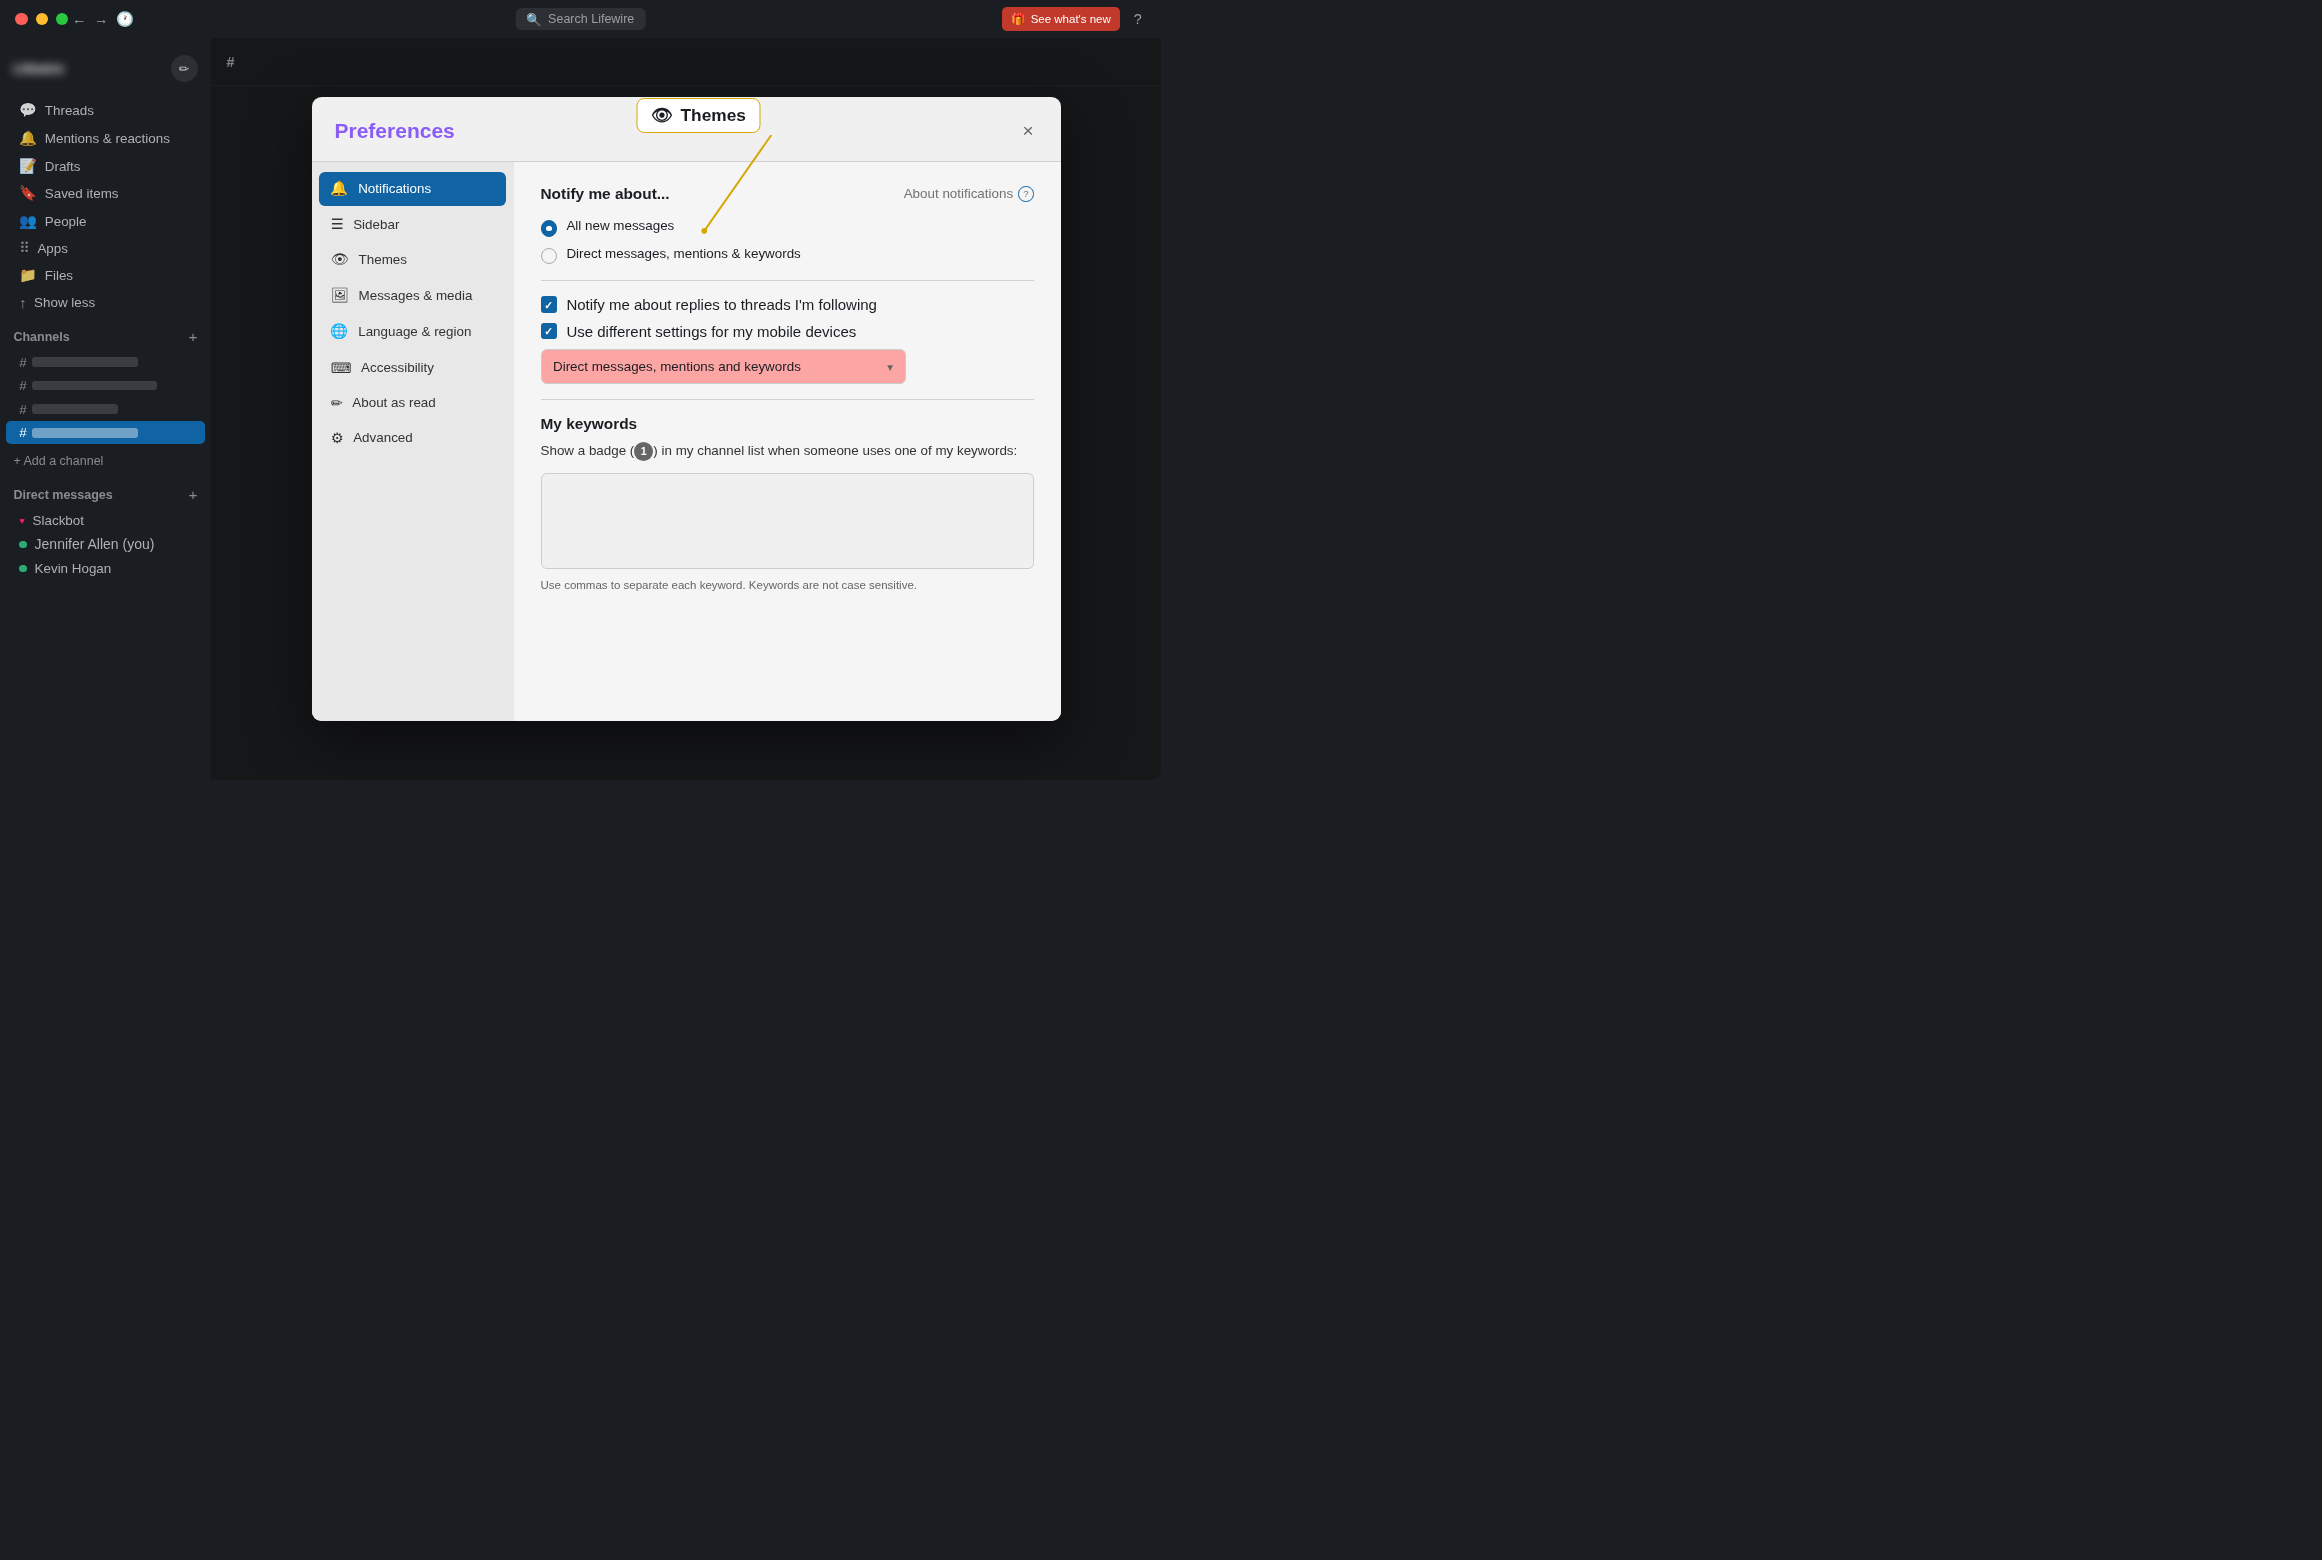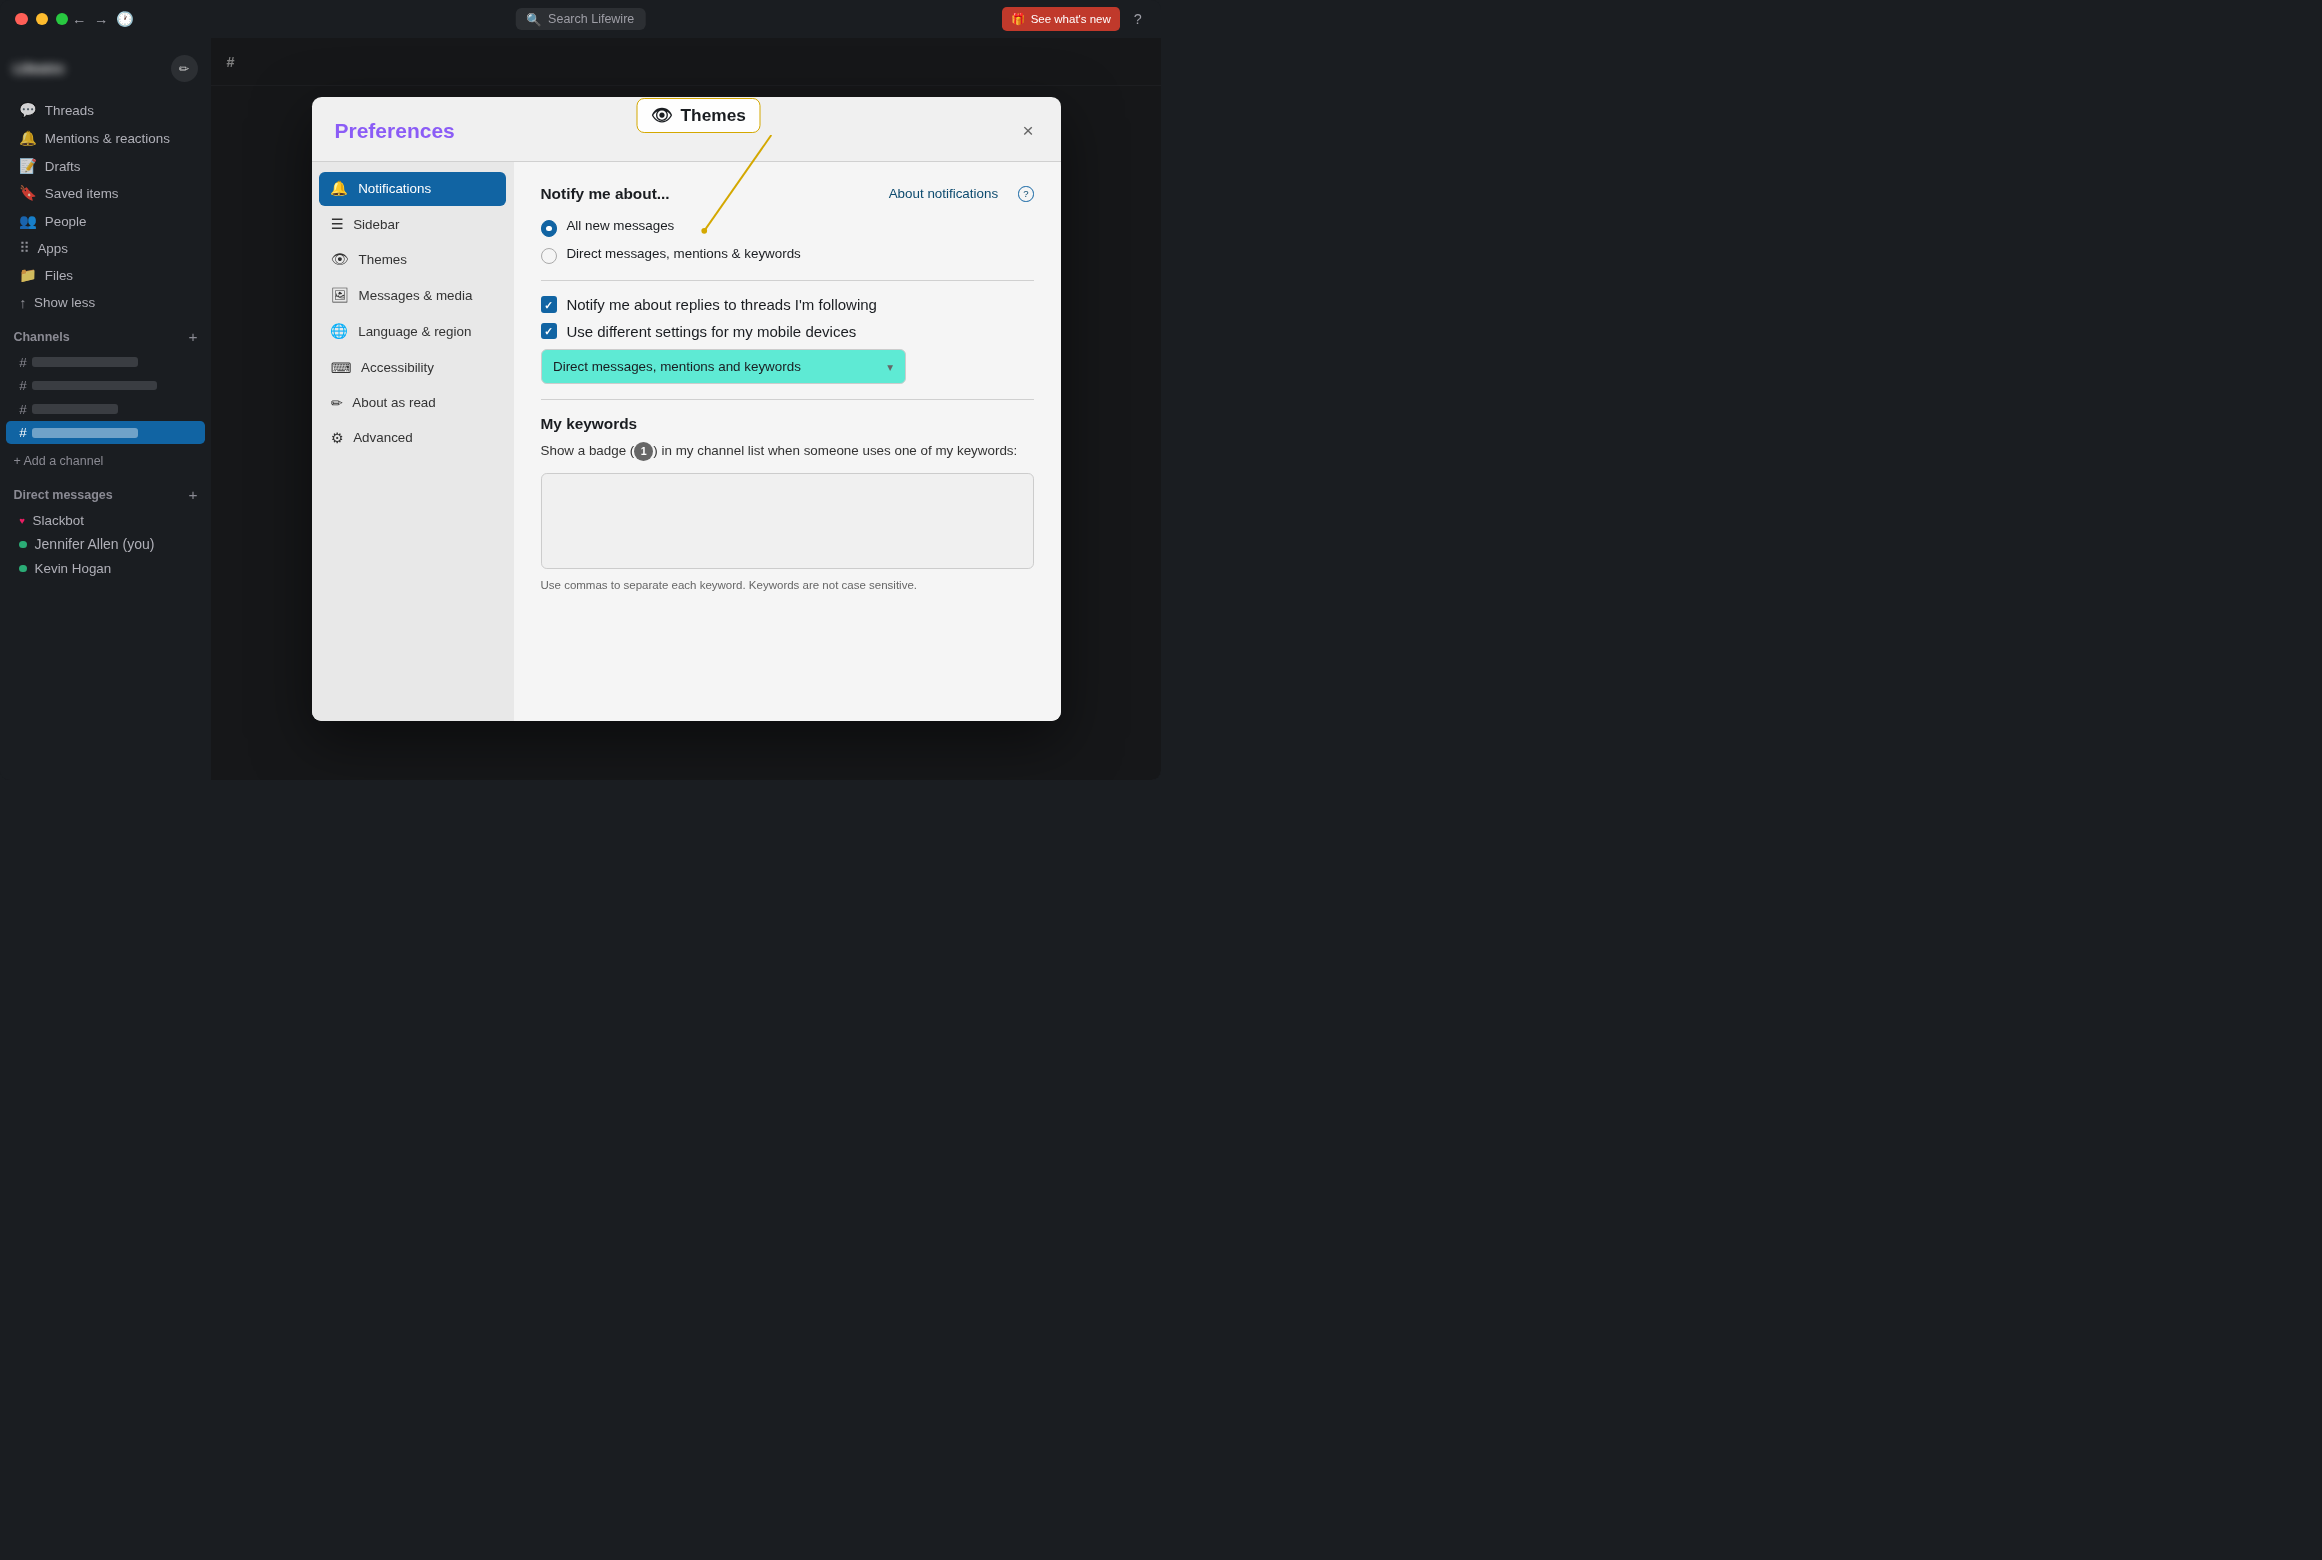--- a/index.html
+++ b/index.html
@@ -337,26 +337,26 @@
       margin-bottom: 15.4px;
     }
 
     .notify-title {
       font-size: 15.4px;
       font-weight: 700;
       color: #1a1d21;
     }
 
     .about-link {
-      color: #0c4a6e;
-      font-size: 13.4px;
-      cursor: pointer;
-      display: flex;
-      align-items: center;
-      gap: 20px;
+      color: #737373;
+      font-size: 13.4px;
+      cursor: pointer;
+      display: flex;
+      align-items: center;
+      gap: 5px;
       text-decoration: none;
     }
 
     .radio-group {
       margin-bottom: 15.4px;
     }
 
     .radio-option {
       display: flex;
       align-items: flex-start;
@@ -438,21 +438,21 @@
       color: #1a1d21;
     }
 
     .select-dropdown {
       display: flex;
       align-items: flex-end;
       justify-content: space-between;
       border: 1px solid #ccc;
       border-radius: 5.8px;
       padding: 8.6px 11.5px;
-      background: #5eead4;
+      background: #fca5a5;
       cursor: pointer;
       margin-bottom: 15.4px;
       font-size: 13.4px;
       color: #1a1d21;
       max-width: 365px;
     }
 
     .select-dropdown .chevron {
       color: #666;
       font-size: 11.5px;

